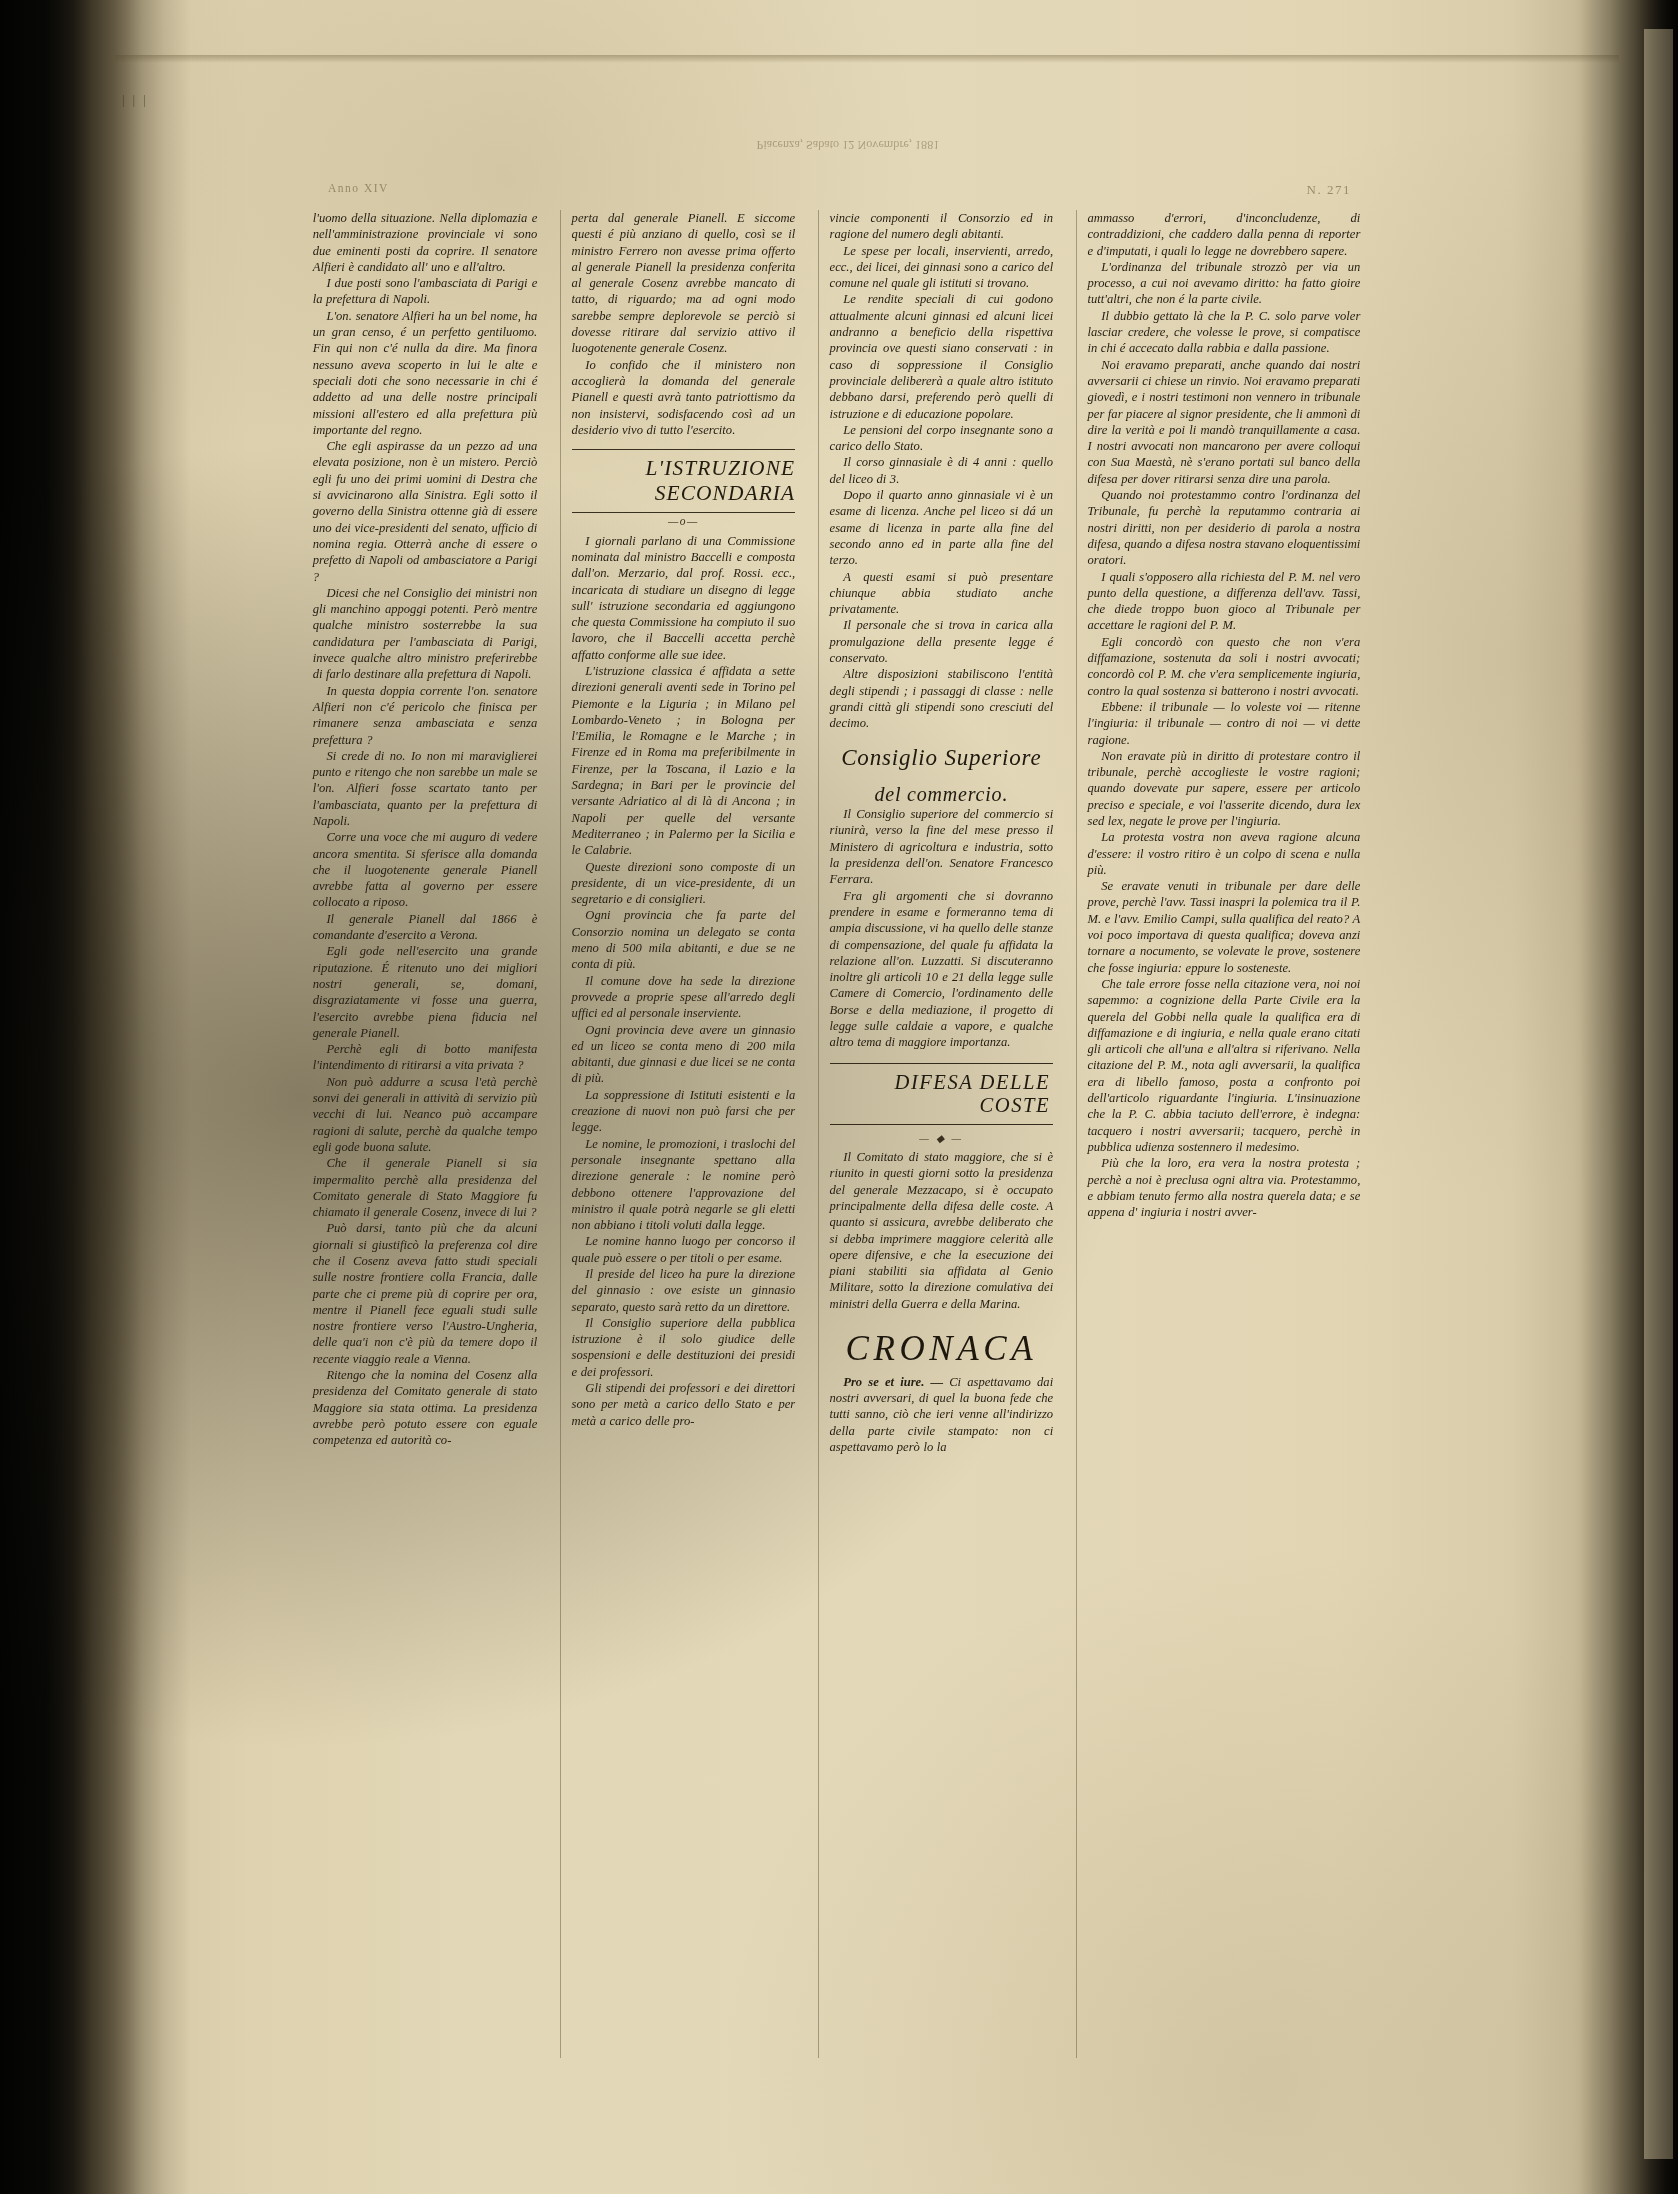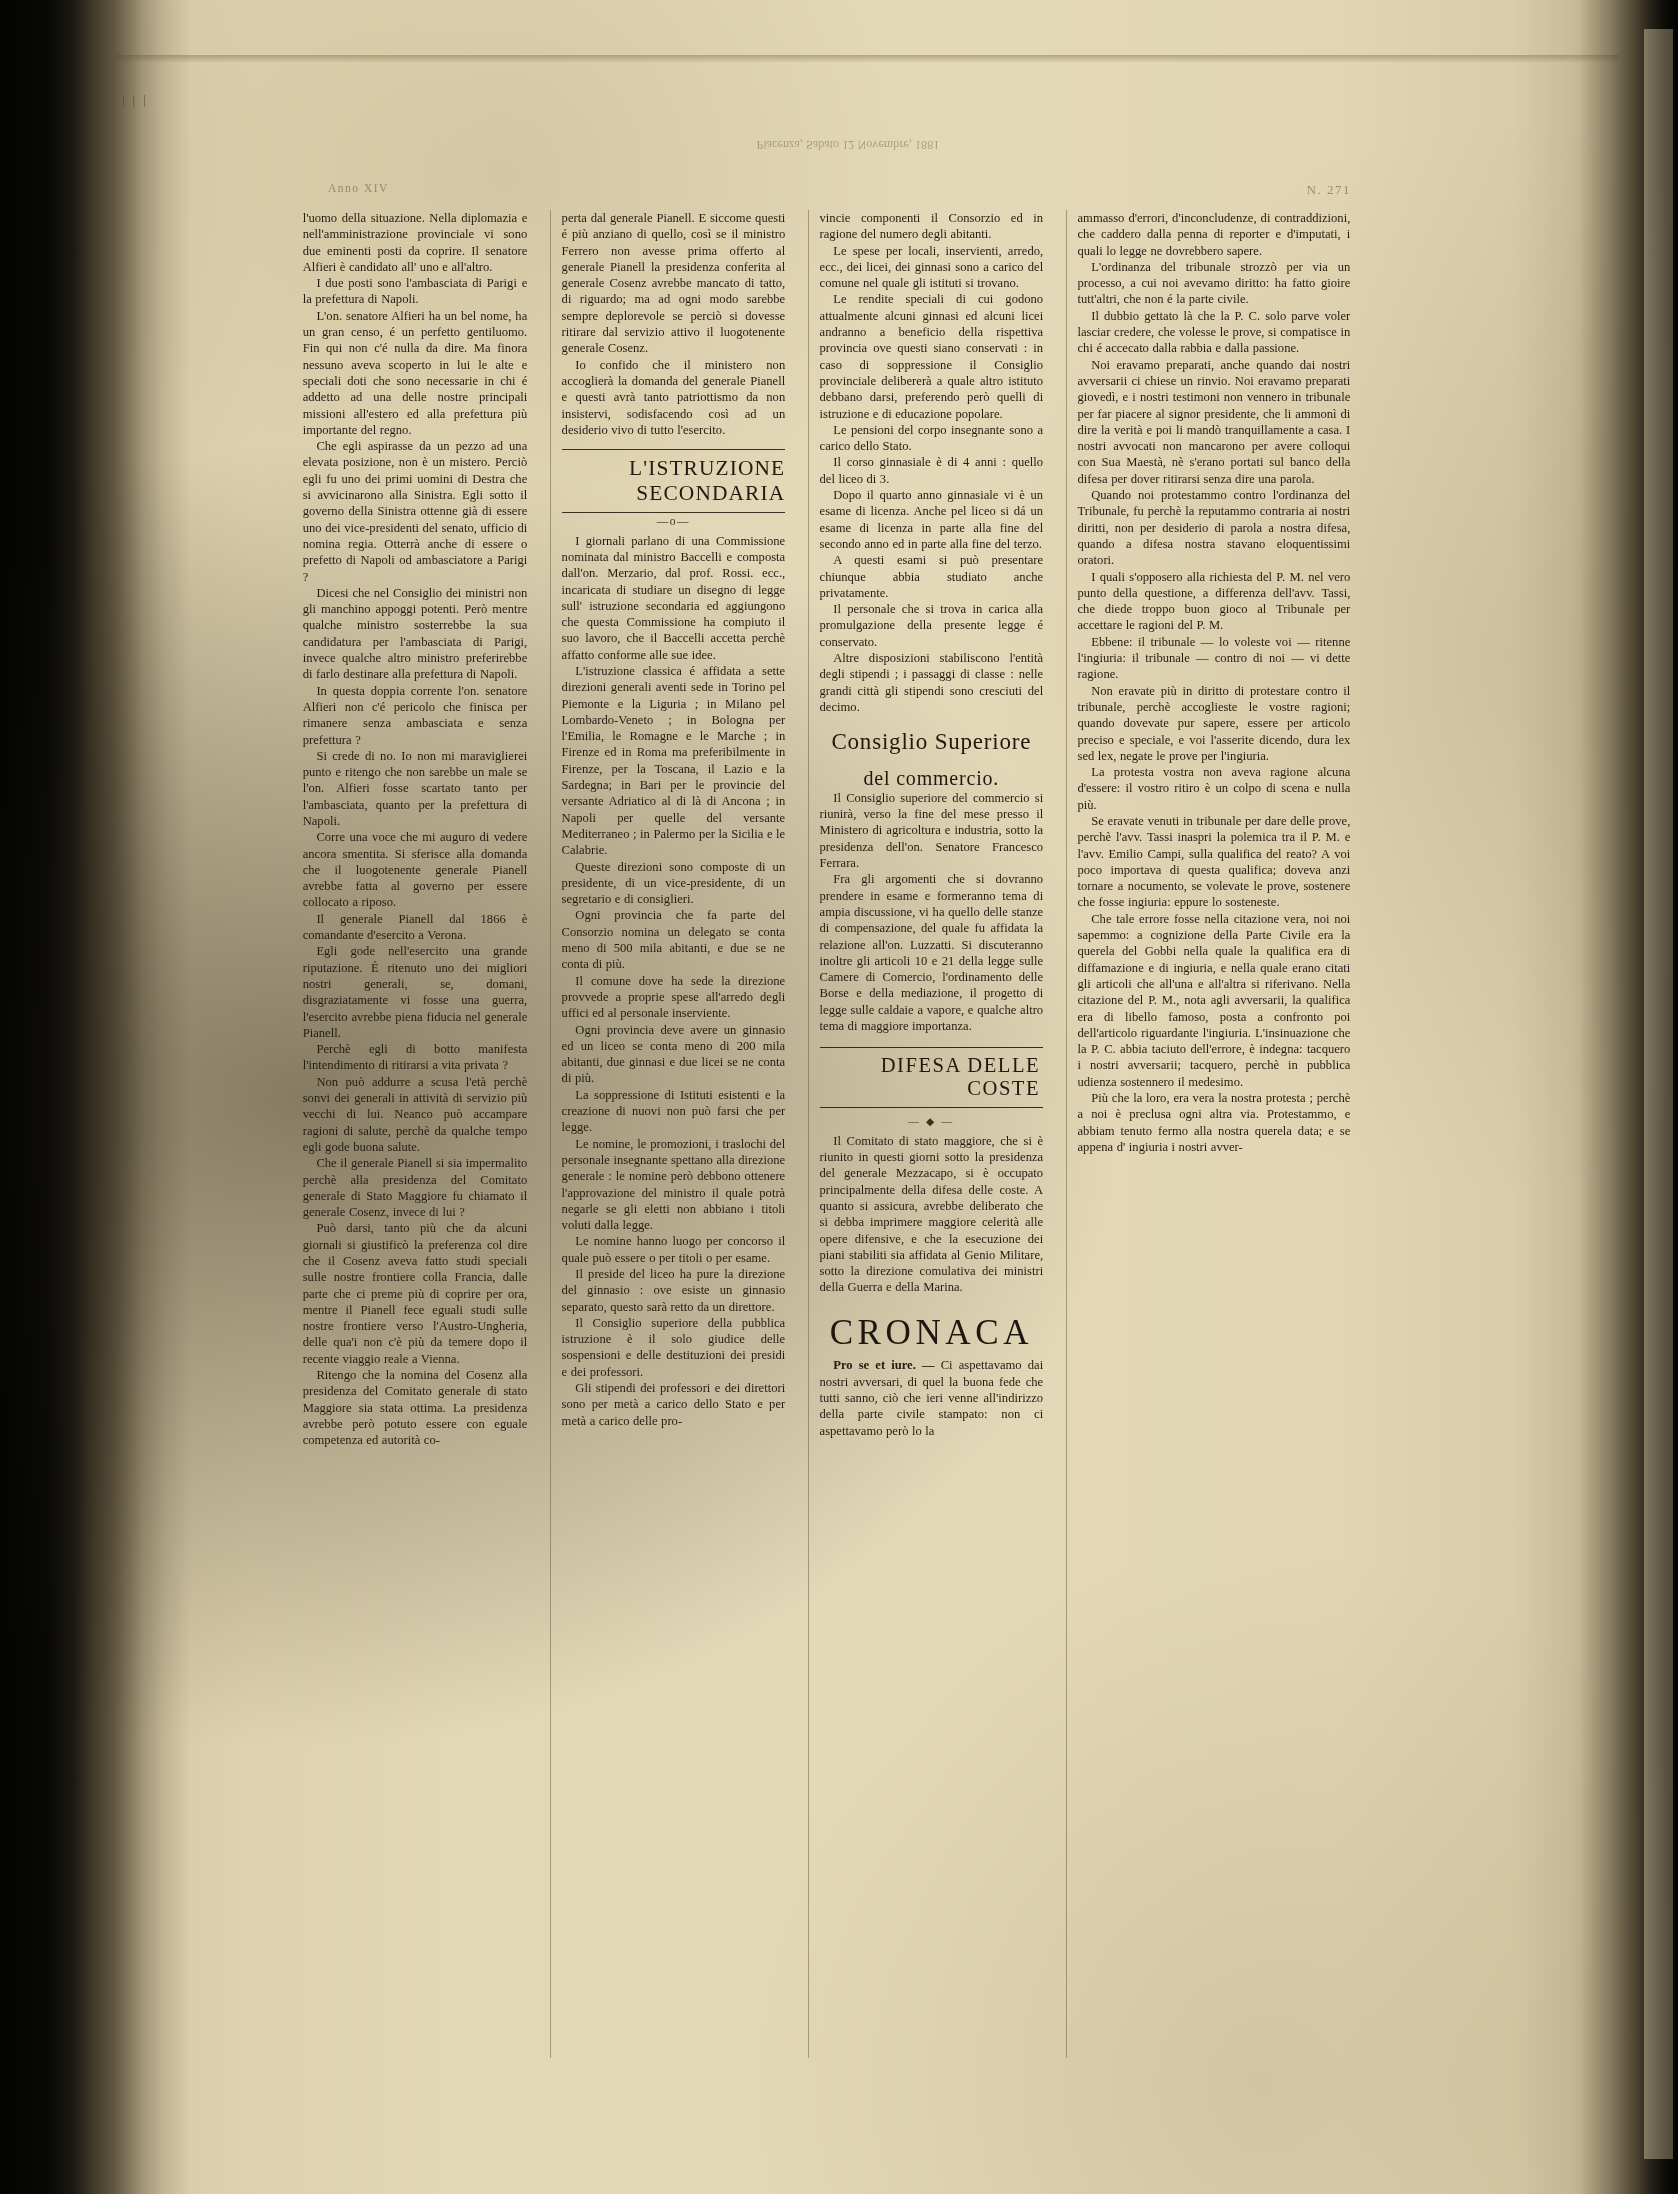--- a/index.html
+++ b/index.html
@@ -35,22 +35,22 @@
   }
   .runhead{
     position:absolute;left:321px;top:137px;width:1054px;
     text-align:center;font-size:12.2px;color:#6a5c3d;opacity:.45;
     transform:scaleY(-1);
   }
   .folio-l{position:absolute;left:328px;top:182px;font-size:11.5px;color:#6b5d3e;opacity:.6;letter-spacing:1.5px;}
   .folio-r{position:absolute;right:328px;top:182px;font-size:13px;color:#6b5d3e;opacity:.6;letter-spacing:1.5px;}
 
   .columns{
-    position:absolute;left:292px;top:210px;width:1069px;height:1848px;
-    display:flex;gap:12px;
+    position:absolute;left:302px;top:210px;width:1069px;height:1848px;
+    display:flex;gap:12px;font-style:italic;
   }
   .col{
     width:254px;padding:0 10.7px;box-sizing:border-box;position:relative;
   }
   .col + .col{border-left:0.8px solid rgba(90,78,52,0.45);}
   .col.c4{width:305px;}
   .col p{
     margin:0 0 0 0;
     text-align:justify;
     font-size:12.6px;
@@ -190,20 +190,21 @@
       </p>
     </div>
 
     <div class="col c4">
       <p class="noind">ammasso d'errori, d'inconcludenze, di contraddizioni, che caddero dalla penna di reporter e d'imputati, i quali lo legge ne dovrebbero sapere.</p>
       <p>L'ordinanza del tribunale strozzò per via un processo, a cui noi avevamo diritto: ha fatto gioire tutt'altri, che non é la parte civile.</p>
       <p>Il dubbio gettato là che la P. C. solo parve voler lasciar credere, che volesse le prove, si compatisce in chi é accecato dalla rabbia e dalla passione.</p>
       <p>Noi eravamo preparati, anche quando dai nostri avversarii ci chiese un rinvio. Noi eravamo preparati giovedì, e i nostri testimoni non vennero in tribunale per far piacere al signor presidente, che li ammonì di dire la verità e poi li mandò tranquillamente a casa. I nostri avvocati non mancarono per avere colloqui con Sua Maestà, nè s'erano portati sul banco della difesa per dover ritirarsi senza dire una parola.</p>
       <p>Quando noi protestammo contro l'ordinanza del Tribunale, fu perchè la reputammo contraria ai nostri diritti, non per desiderio di parola a nostra difesa, quando a difesa nostra stavano eloquentissimi oratori.</p>
       <p>I quali s'opposero alla richiesta del P. M. nel vero punto della questione, a differenza dell'avv. Tassi, che diede troppo buon gioco al Tribunale per accettare le ragioni del P. M.</p>
+      <p>Egli concordò con questo che non v'era diffamazione, sostenuta da soli i nostri avvocati; concordò col P. M. che v'era semplicemente ingiuria, contro la qual sostenza si batterono i nostri avvocati.</p>
       <p>Ebbene: il tribunale — lo voleste voi — ritenne l'ingiuria: il tribunale — contro di noi — vi dette ragione.</p>
       <p>Non eravate più in diritto di protestare contro il tribunale, perchè accoglieste le vostre ragioni; quando dovevate pur sapere, essere per articolo preciso e speciale, e voi l'asserite dicendo, dura lex sed lex, negate le prove per l'ingiuria.</p>
       <p>La protesta vostra non aveva ragione alcuna d'essere: il vostro ritiro è un colpo di scena e nulla più.</p>
       <p>Se eravate venuti in tribunale per dare delle prove, perchè l'avv. Tassi inaspri la polemica tra il P. M. e l'avv. Emilio Campi, sulla qualifica del reato? A voi poco importava di questa qualifica; doveva anzi tornare a nocumento, se volevate le prove, sostenere che fosse ingiuria: eppure lo sosteneste.</p>
       <p>Che tale errore fosse nella citazione vera, noi noi sapemmo: a cognizione della Parte Civile era la querela del Gobbi nella quale la qualifica era di diffamazione e di ingiuria, e nella quale erano citati gli articoli che all'una e all'altra si riferivano. Nella citazione del P. M., nota agli avversarii, la qualifica era di libello famoso, posta a confronto poi dell'articolo riguardante l'ingiuria. L'insinuazione che la P. C. abbia taciuto dell'errore, è indegna: tacquero i nostri avversarii; tacquero, perchè in pubblica udienza sostennero il medesimo.</p>
       <p>Più che la loro, era vera la nostra protesta ; perchè a noi è preclusa ogni altra via. Protestammo, e abbiam tenuto fermo alla nostra querela data; e se appena d' ingiuria i nostri avver-</p>
     </div>
 
   </div>
 

